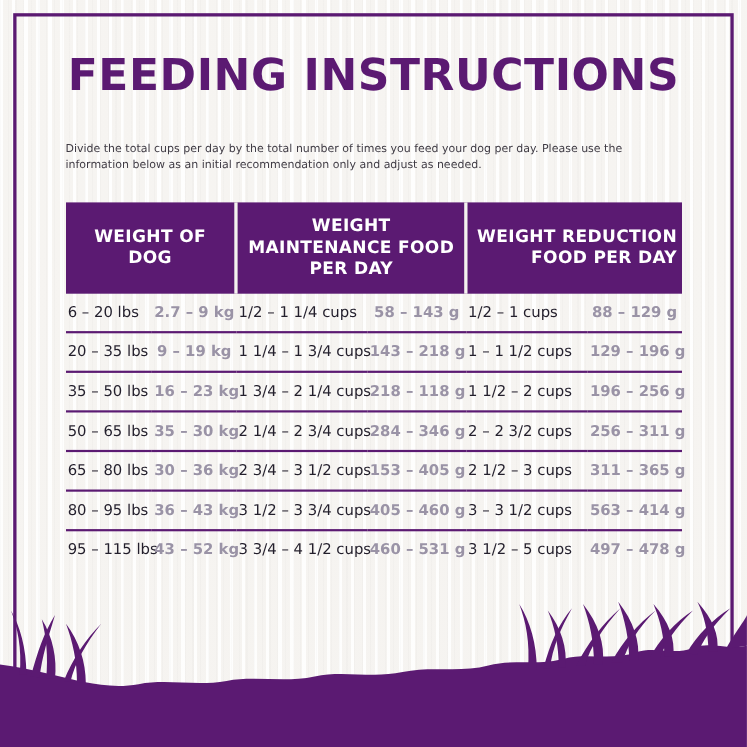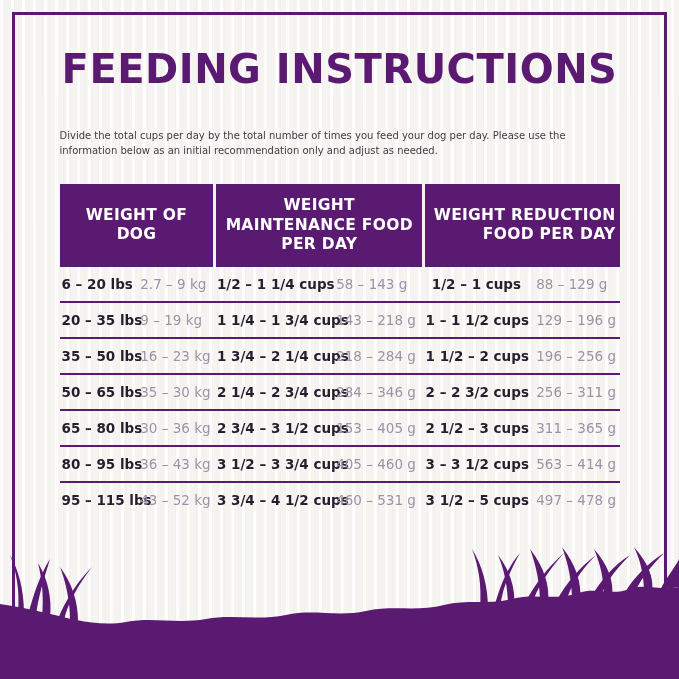--- a/index.html
+++ b/index.html
@@ -96,28 +96,28 @@
     vertical-align: middle;
     border-bottom: 2px solid #5b1a72;
     font-family: "DejaVu Sans", sans-serif;
     white-space: nowrap;
   }
   table.feed tbody tr:last-child td {
     border-bottom: none;
   }
   .c-primary {
     color: #231f2c;
+    font-weight: normal;
+    text-align: left;
+    padding-right: 7px !important;
+  }
+  .c-secondary {
+    color: #9a93a6;
     font-weight: bold;
     text-align: center;
-    padding-right: 7px !important;
-  }
-  .c-secondary {
-    color: #9a93a6;
-    font-weight: normal;
-    text-align: left;
     padding-left: 2px !important;
   }
   .col-w-lb { width: 74px; }
   .col-w-kg { width: 72px; }
   .col-m-cup { width: 112px; }
   .col-m-g   { width: 84px; }
   .col-r-cup { width: 104px; }
   .col-r-g   { width: 80px; }
 
   .grass {
@@ -172,21 +172,21 @@
           <td class="c-secondary">9 – 19 kg</td>
           <td class="c-primary">1 1/4 – 1 3/4 cups</td>
           <td class="c-secondary">143 – 218 g</td>
           <td class="c-primary">1 – 1 1/2 cups</td>
           <td class="c-secondary">129 – 196 g</td>
         </tr>
         <tr>
           <td class="c-primary">35 – 50 lbs</td>
           <td class="c-secondary">16 – 23 kg</td>
           <td class="c-primary">1 3/4 – 2 1/4 cups</td>
-          <td class="c-secondary">218 – 284 g</td>
+          <td class="c-secondary">218 – 118 g</td>
           <td class="c-primary">1 1/2 – 2 cups</td>
           <td class="c-secondary">196 – 256 g</td>
         </tr>
         <tr>
           <td class="c-primary">50 – 65 lbs</td>
           <td class="c-secondary">35 – 30 kg</td>
           <td class="c-primary">2 1/4 – 2 3/4 cups</td>
           <td class="c-secondary">284 – 346 g</td>
           <td class="c-primary">2 – 2 3/2 cups</td>
           <td class="c-secondary">256 – 311 g</td>

